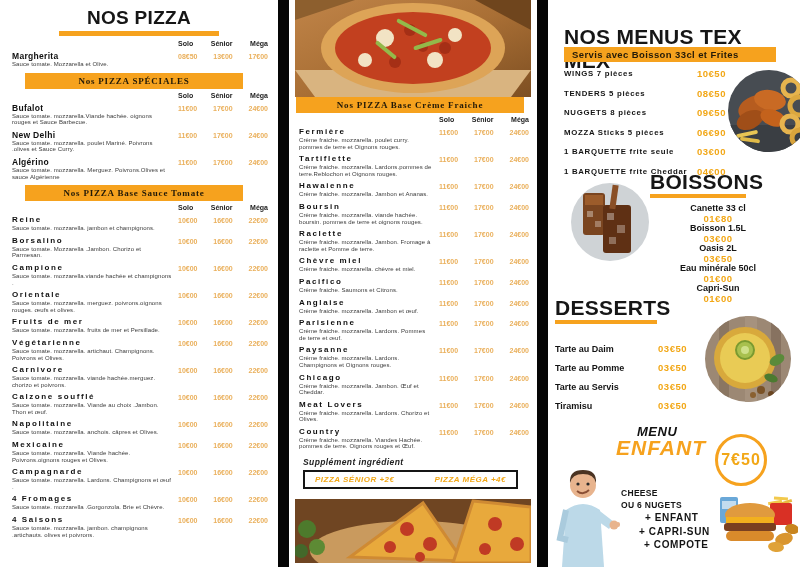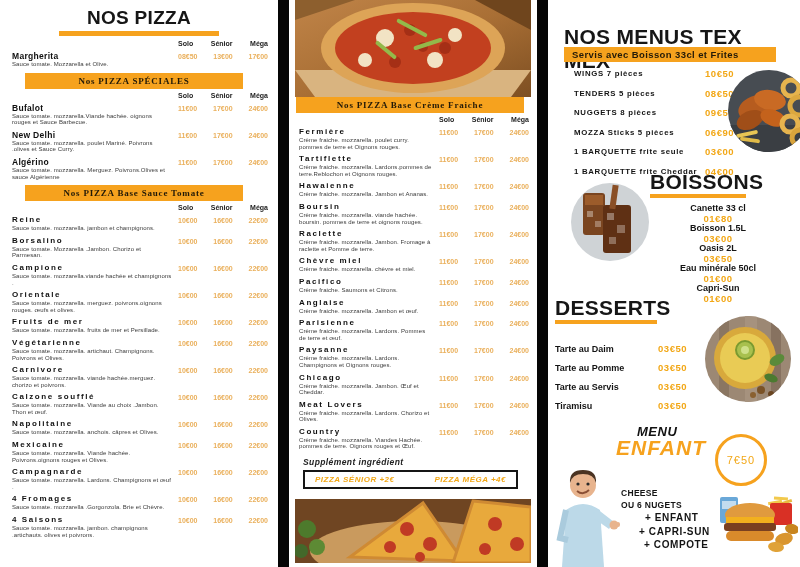--- a/index.html
+++ b/index.html
@@ -51,21 +51,21 @@
     font-style:italic;color:var(--price2);letter-spacing:0.5px;background:#fff;}
   #mid-photo-bottom{position:absolute;left:6px;bottom:4px;width:236px;height:64px;display:block;}
 
   
   #panel-right *{position:absolute;}
   #texmex-title{left:16px;top:25px;font-size:21px;width:220px;}
   #texmex-banner{left:16px;top:47px;width:212px;background:var(--accent);color:#231a08;
     font-weight:700;font-size:9.5px;padding:2px 0 2px 8px;letter-spacing:0.4px;}
   #texmex-list{left:16px;top:64px;width:170px;height:118px;position:absolute;}
   #texmex-list *{position:static;}
-  .tx-row{display:flex;height:19.5px;align-items:center;margin-left:10px;}
+  .tx-row{display:flex;height:19.5px;align-items:center;}
   .tx-label{width:133px;font-weight:700;font-size:7.8px;letter-spacing:0.7px;color:#141414;}
   .tx-price{font-weight:700;font-size:9.5px;color:var(--price2);letter-spacing:0.5px;}
   #texmex-photo{left:180px;top:70px;width:82px;height:82px;border-radius:50%;overflow:hidden;}
 
   #boissons-title{left:102px;top:170px;font-size:21px;}
   #boissons-bar{left:102px;top:194px;width:96px;height:4px;background:var(--accent);}
   #boissons-photo{left:23px;top:183px;width:78px;height:78px;border-radius:50%;overflow:hidden;}
   #boissons-list{left:102px;top:203px;width:136px;position:absolute;}
   #boissons-list *{position:static;}
   .dr-row{display:flex;justify-content:space-between;height:20px;align-items:center;flex-direction:column;}
@@ -78,21 +78,21 @@
   #desserts-list{left:7px;top:339px;width:132px;position:absolute;}
   #desserts-list *{position:static;}
   .ds-row{display:flex;justify-content:space-between;height:19px;align-items:center;}
 
   #enfant-menu-word{left:89px;top:424px;font-size:13px;font-weight:800;font-style:italic;
     letter-spacing:0.5px;color:#111;}
   #enfant-word{left:68px;top:436px;font-size:21px;font-weight:800;font-style:italic;
     letter-spacing:1px;color:var(--accent);}
   #enfant-price-circle{left:167px;top:434px;width:52px;height:52px;border:3px solid var(--accent);
     border-radius:50%;background:#fff;display:flex;align-items:center;justify-content:center;}
-  #enfant-price{position:static;font-weight:400;font-size:11px;color:var(--price2);letter-spacing:1px;}
+  #enfant-price{position:static;font-weight:700;font-size:16px;color:var(--price2);letter-spacing:1px;}
   #kid-photo{left:8px;top:468px;width:64px;height:99px;}
   .enfant-line-sm{font-weight:700;font-size:8.5px;color:#141414;letter-spacing:0.3px;}
   .enfant-line-lg{font-weight:800;font-size:10px;color:#141414;letter-spacing:0.6px;}
   #enfant-l0{left:73px;top:488px;} #enfant-l1{left:73px;top:500px;}
   #enfant-l2{left:97px;top:512px;} #enfant-l3{left:91px;top:526px;} #enfant-l4{left:96px;top:539px;}
   #burger-photo{left:170px;top:487px;width:80px;height:66px;}
 </style>
 </head>
 <body>
 

